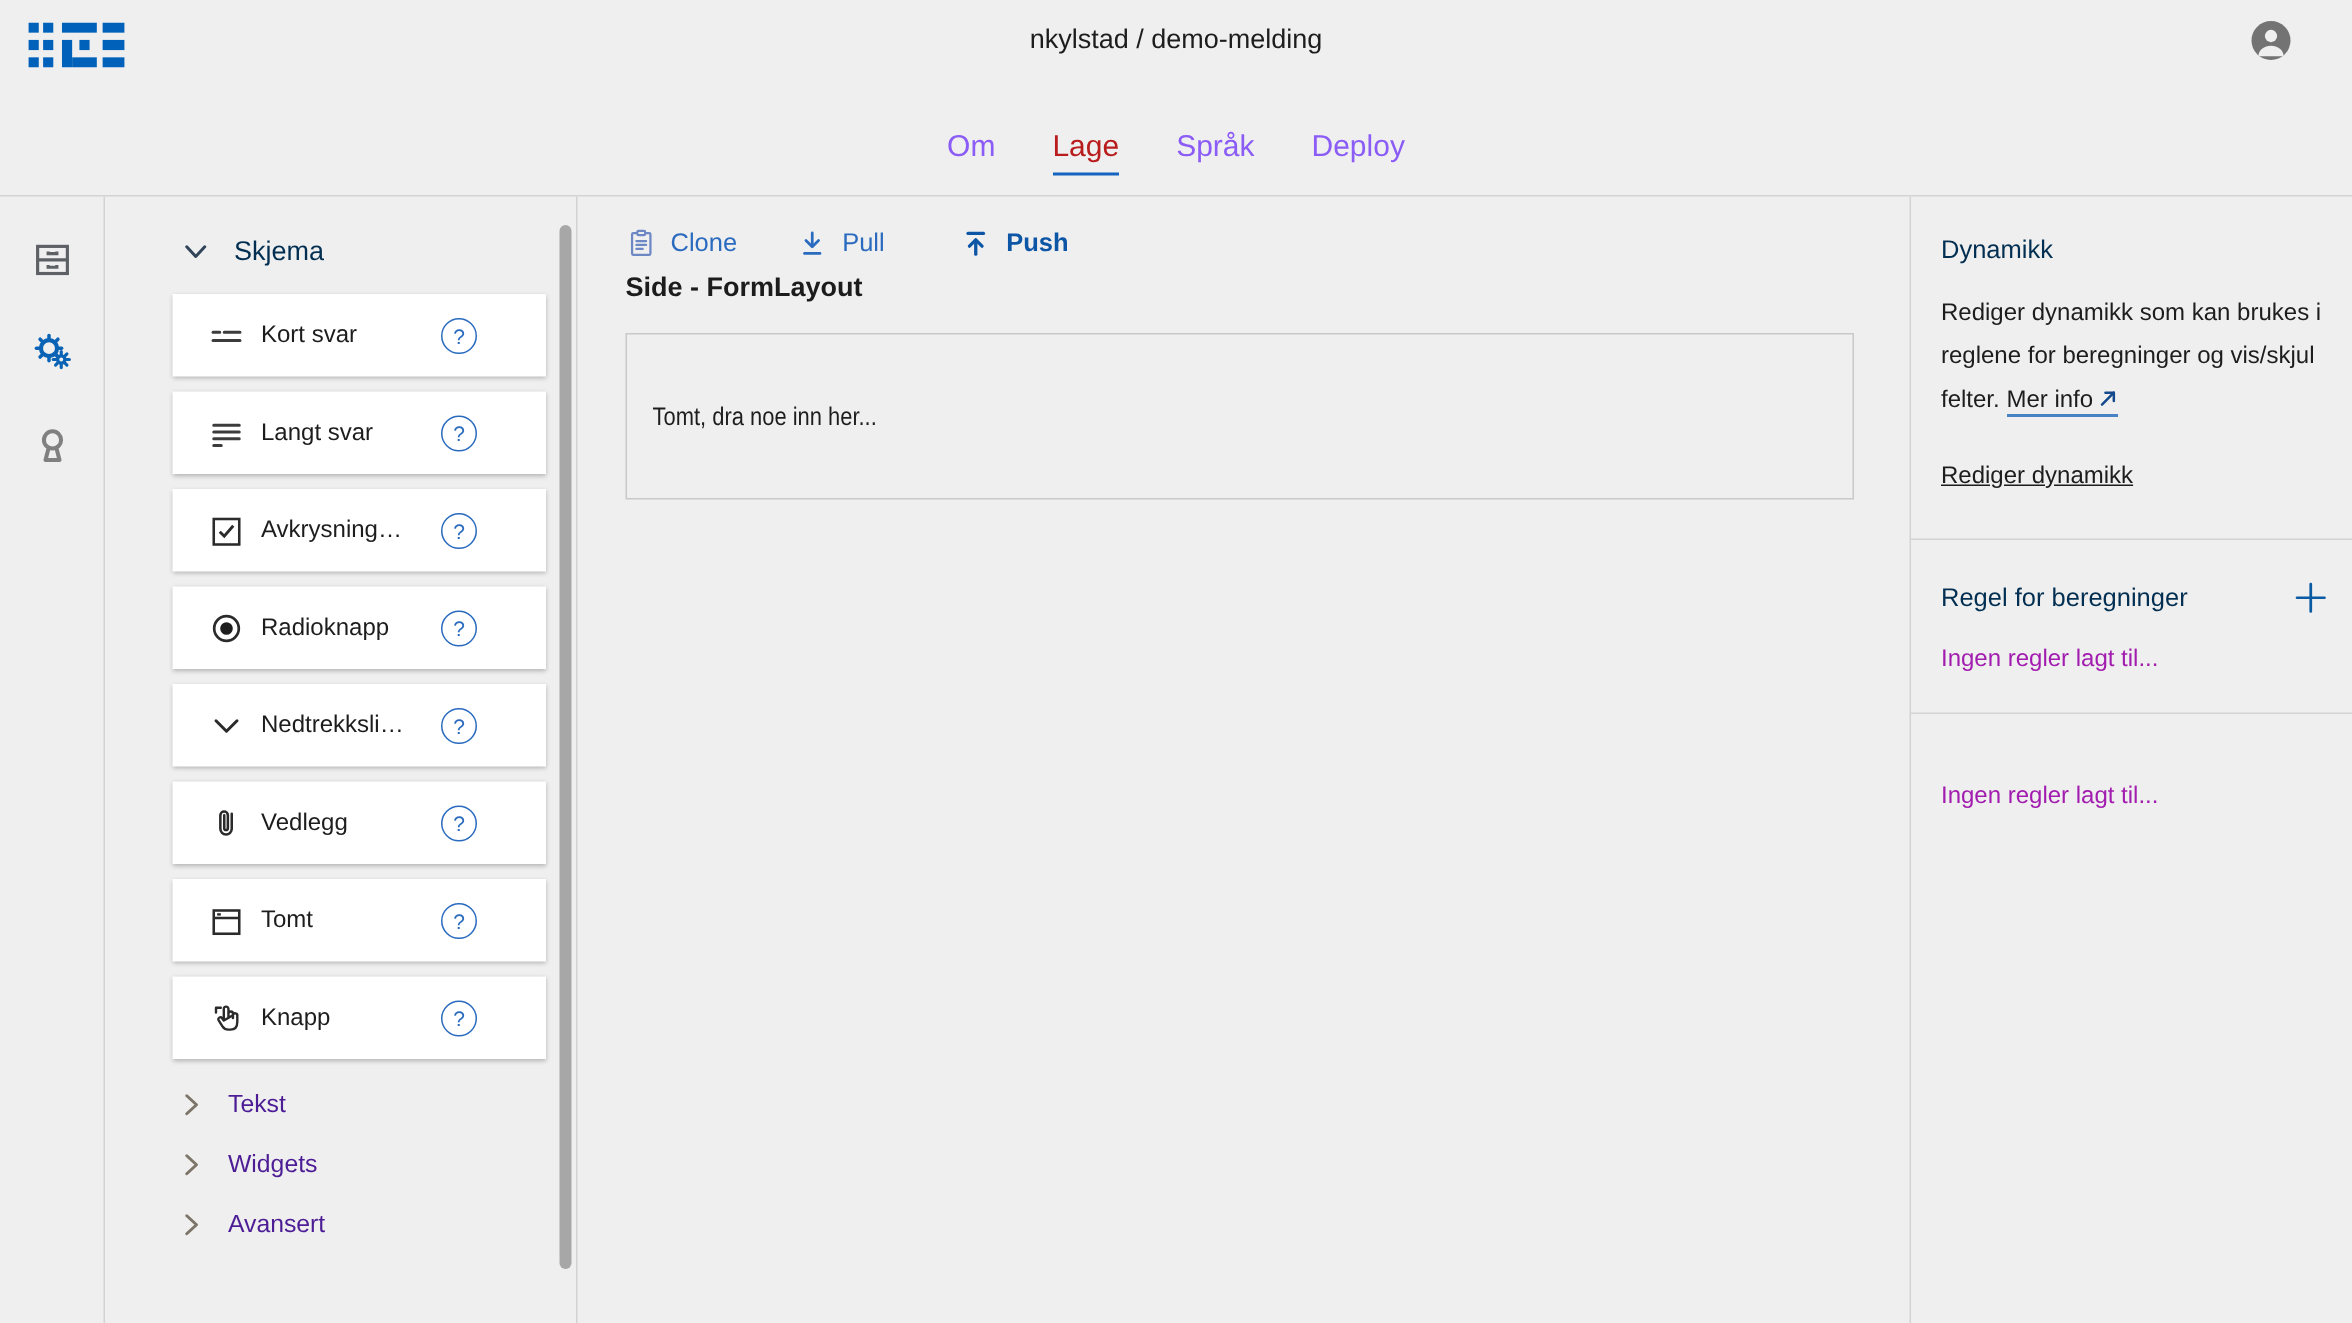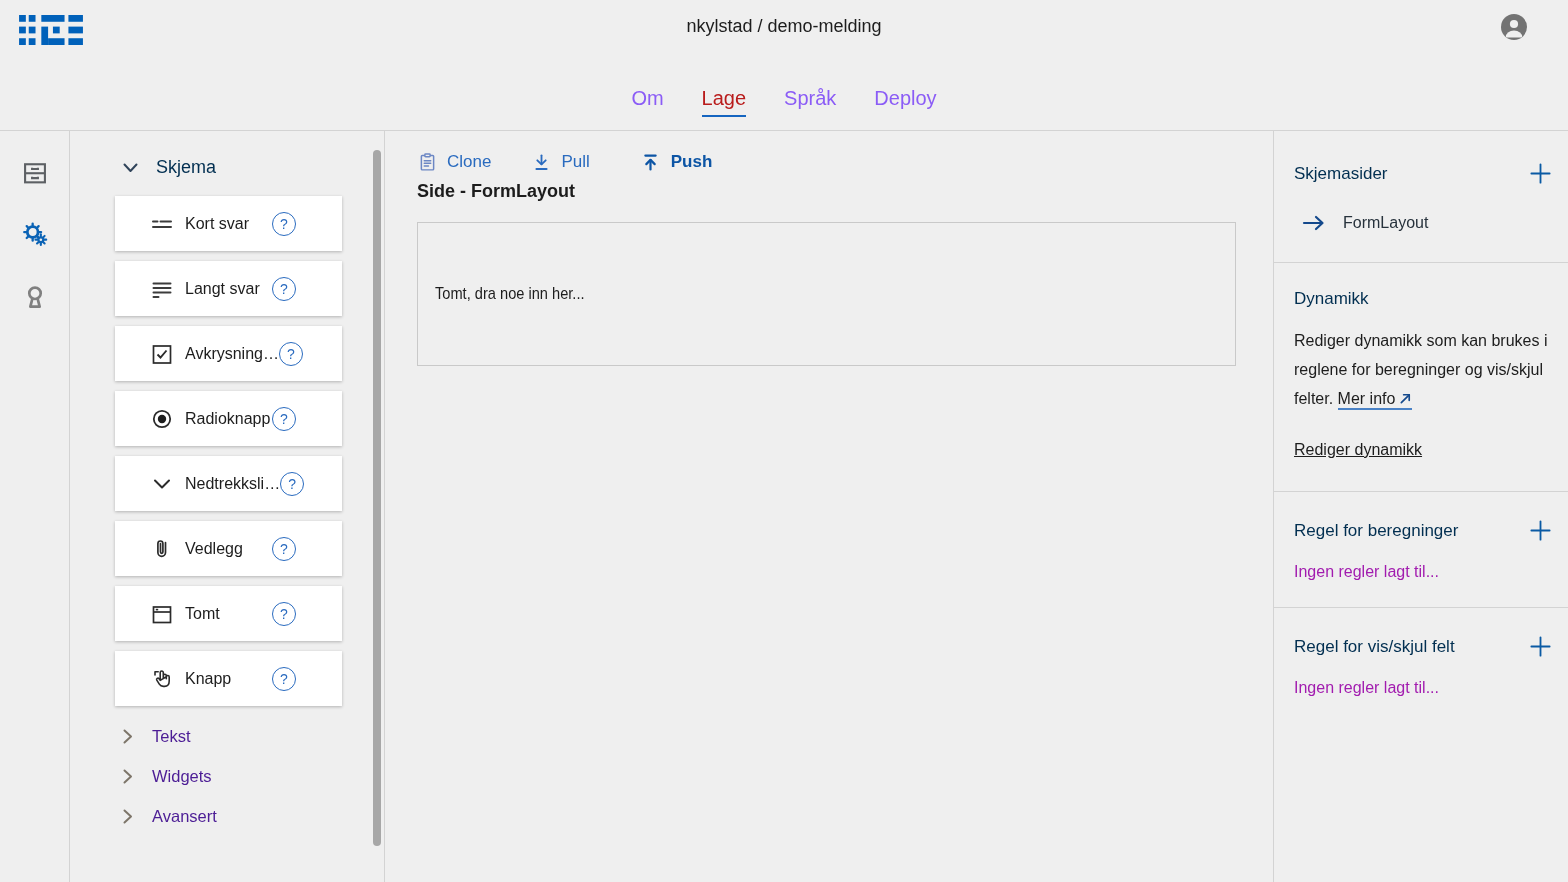--- a/index.html
+++ b/index.html
@@ -42,23 +42,23 @@
     width:315px; flex:none; border-right:1px solid #d3d3d3; position:relative;
     padding:26px 0 0 45px;
   }
   .palette-scrollbar {
     position:absolute; right:3px; top:19px; width:8px; height:696px;
     background:#a7a7a7; border-radius:4px; cursor:pointer;
   }
   .group-header { display:flex; align-items:center; gap:18px; cursor:pointer; margin-left:8px; margin-bottom:18px; }
   .group-header .group-label { font-size:18px; font-weight:500; color:#022f51; }
   .tool-card {
-    width:227px; height:55px; background:#ffffff;
+    width:249px; height:55px; background:#ffffff;
     box-shadow:0 1px 3px rgba(0,0,0,.25);
-    display:flex; align-items:center; padding-left:35px; margin-bottom:10px;
+    display:flex; align-items:center; padding-left:24px; margin-bottom:10px;
     cursor:grab;
   }
   .tool-card .t-icon { width:24px; height:24px; flex:none; line-height:0; }
   .tool-card .t-label { font-size:16px; color:#1d1d1d; margin-left:11px; white-space:nowrap; }
   .help-circle {
     margin-left:auto; margin-right:46px; flex:none;
     width:24px; height:24px; border:1.5px solid #2a6bbf; border-radius:50%;
     color:#2a6bbf; font-size:14px; display:flex; align-items:center; justify-content:center;
     cursor:pointer;
   }
@@ -69,21 +69,21 @@
   .collapsed-group:first-of-type { margin-top:18px; }
   .collapsed-group .cg-label { font-size:16.5px; color:#4c1d95; }
 
   
   .canvas { flex:1; padding:16px 37px 0 32px; min-width:0; }
   .vc-toolbar { display:flex; align-items:center; gap:40px; height:30px; }
   .vc-btn { display:inline-flex; align-items:center; gap:9px; font-size:17px; color:#2a6bbf; cursor:pointer; }
   .vc-btn.push { color:#0d55a5; font-weight:700; gap:10px; margin-left:10px; }
   .page-heading { margin-top:4px; font-size:18px; font-weight:700; color:#1c1c1c; }
   .dropzone {
-    margin-top:20px; height:144px; border:1px solid #c9c9c9;
+    margin-top:20px; height:111px; border:1px solid #c9c9c9;
     display:flex; align-items:center; padding-left:17px; cursor:pointer;
   }
   .dropzone-text { font-size:17px; color:#1d1d1d; transform:scaleX(.86); transform-origin:left center; white-space:nowrap; }
 
   
   .rightpanel { width:295px; flex:none; border-left:1px solid #d3d3d3; }
   .rp-section { padding:26px 15px 26px 20px; border-bottom:1px solid #d3d3d3; }
   .rp-section:last-child { border-bottom:none; }
   .rp-title-row { display:flex; align-items:center; justify-content:space-between; }
   .rp-title { font-size:17px; font-weight:500; color:#022f51; }
@@ -332,37 +332,20 @@
 
     <div class="page-heading">Side - FormLayout</div>
 
     <div class="dropzone">
       <span class="dropzone-text">Tomt, dra noe inn her...</span>
     </div>
   </div>
 
   <div class="rightpanel">
 
-    <div class="rp-section" style="padding-top:30px; padding-bottom:30px;">
-      <div class="rp-title-row">
-        <span class="rp-title">Skjemasider</span>
-        <span class="plus-btn">
-          <svg width="25" height="25" viewBox="0 0 26 26" stroke="#0a5aa4" stroke-width="1.9" stroke-linecap="round">
-              <path d="M13 3.5 v19 M3.5 13 h19"></path>
-            </svg>
-        </span>
-      </div>
-      <div class="page-row">
-        <svg width="25" height="16" viewBox="0 0 25 16" fill="none" stroke="#14498c" stroke-width="2.2" stroke-linecap="round" stroke-linejoin="round">
-          <path d="M2 8 h18"></path>
-            <polyline points="14,2 20.5,8 14,14"></polyline>
-        </svg>
-        <span class="page-label">FormLayout</span>
-      </div>
-    </div>
 
     <div class="rp-section" style="padding-bottom:32px;">
       <div class="rp-title">Dynamikk</div>
       <div class="rp-desc">
         <span>Rediger dynamikk som kan brukes i reglene for beregninger og vis/skjul felter.</span>
         <span class="more-info-link"><span>Mer info</span><span class="ext-arrow"><svg width="13" height="13" viewBox="0 0 14 14" fill="none" stroke="#14498c" stroke-width="1.8" stroke-linecap="round" stroke-linejoin="round">
                 <path d="M2.5 11.5 L11 3"></path>
                 <polyline points="5,3 11,3 11,9"></polyline>
               </svg></span></span>
       </div>
@@ -375,25 +358,17 @@
         <span class="plus-btn">
           <svg width="25" height="25" viewBox="0 0 26 26" stroke="#0a5aa4" stroke-width="1.9" stroke-linecap="round">
               <path d="M13 3.5 v19 M3.5 13 h19"></path>
             </svg>
         </span>
       </div>
       <div class="empty-note">Ingen regler lagt til...</div>
     </div>
 
     <div class="rp-section">
-      <div class="rp-title-row">
-        <span class="rp-title">Regel for vis/skjul felt</span>
-        <span class="plus-btn">
-          <svg width="25" height="25" viewBox="0 0 26 26" stroke="#0a5aa4" stroke-width="1.9" stroke-linecap="round">
-              <path d="M13 3.5 v19 M3.5 13 h19"></path>
-            </svg>
-        </span>
-      </div>
       <div class="empty-note">Ingen regler lagt til...</div>
     </div>
 
   </div>
 </div>
 
 </body></html>

